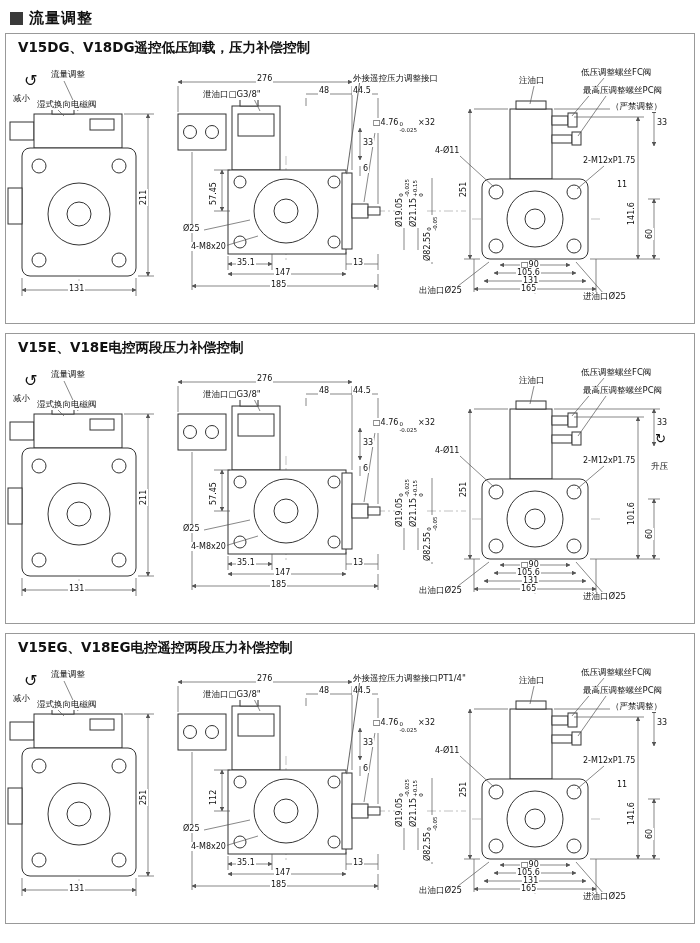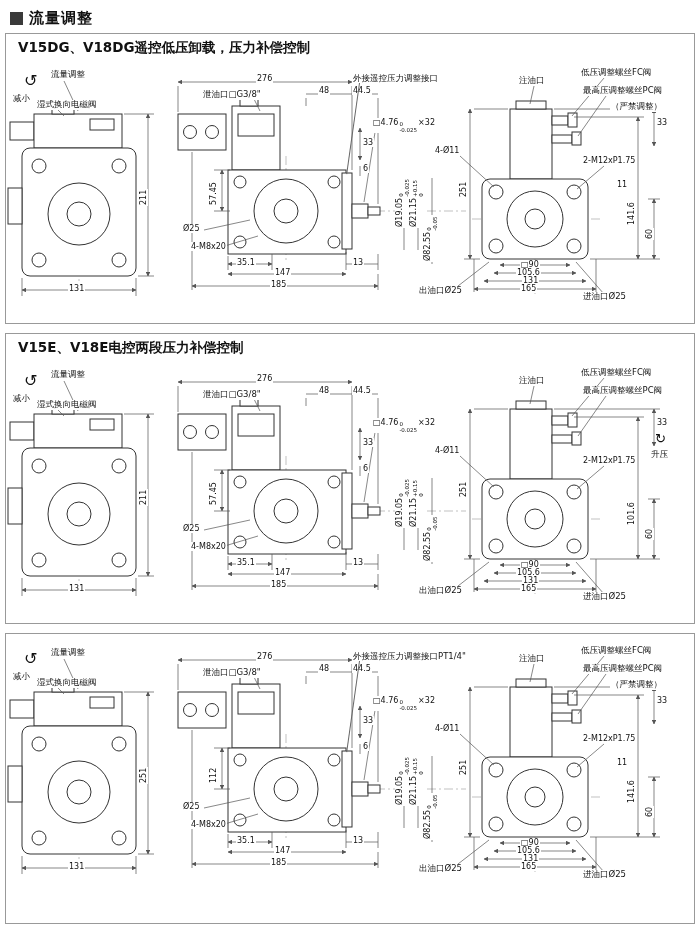--- a/index.html
+++ b/index.html
@@ -269,31 +269,32 @@
       <span class="lbl zh" style="left:576px;top:30px">最高压调整螺丝PC阀</span>
 
       <span class="lbl" style="left:428px;top:90px">4-Ø11</span>
       <span class="lbl" style="left:576px;top:100px">2-M12xP1.75</span>
       <span class="lbl" style="left:650px;top:62px">33</span>
 
       <span class="lbl rot" style="left:621px;top:170px">101.6</span>
       <span class="lbl rot" style="left:453px;top:142px">251</span>
       <span class="lbl rot" style="left:639px;top:184px">60</span>
       <span class="lbl rise-icon" style="left:648px;top:76px">↻</span>
-      <span class="lbl zh" style="left:644px;top:94px">升压</span>
+      <span class="lbl zh" style="left:644px;top:106px">升压</span>
       <span class="lbl" style="left:514px;top:204px">□90</span>
       <span class="lbl" style="left:510px;top:212px">105.6</span>
       <span class="lbl" style="left:516px;top:220px">131</span>
       <span class="lbl" style="left:514px;top:228px">165</span>
       <span class="lbl zh" style="left:412px;top:230px">出油口Ø25</span>
       <span class="lbl zh" style="left:576px;top:236px">进油口Ø25</span>
     </div>
   </section>
 
   <section class="panel">
+    <h2 class="panel-title">V15EG、V18EG电控遥控两段压力补偿控制</h2>
     <div class="drawing">
       <svg class="linework" viewBox="0 0 688 266" preserveAspectRatio="xMinYMin meet">
           <use href="#pump-drawings"></use>
         </svg>
 
       <span class="lbl icon-rot" style="left:18px;top:16px">↺</span>
       <span class="lbl zh" style="left:44px;top:14px">流量调整</span>
       <span class="lbl zh" style="left:6px;top:38px">减小</span>
       <span class="lbl zh" style="left:30px;top:44px">湿式换向电磁阀</span>
       <span class="lbl rot" style="left:133px;top:150px">251</span>

